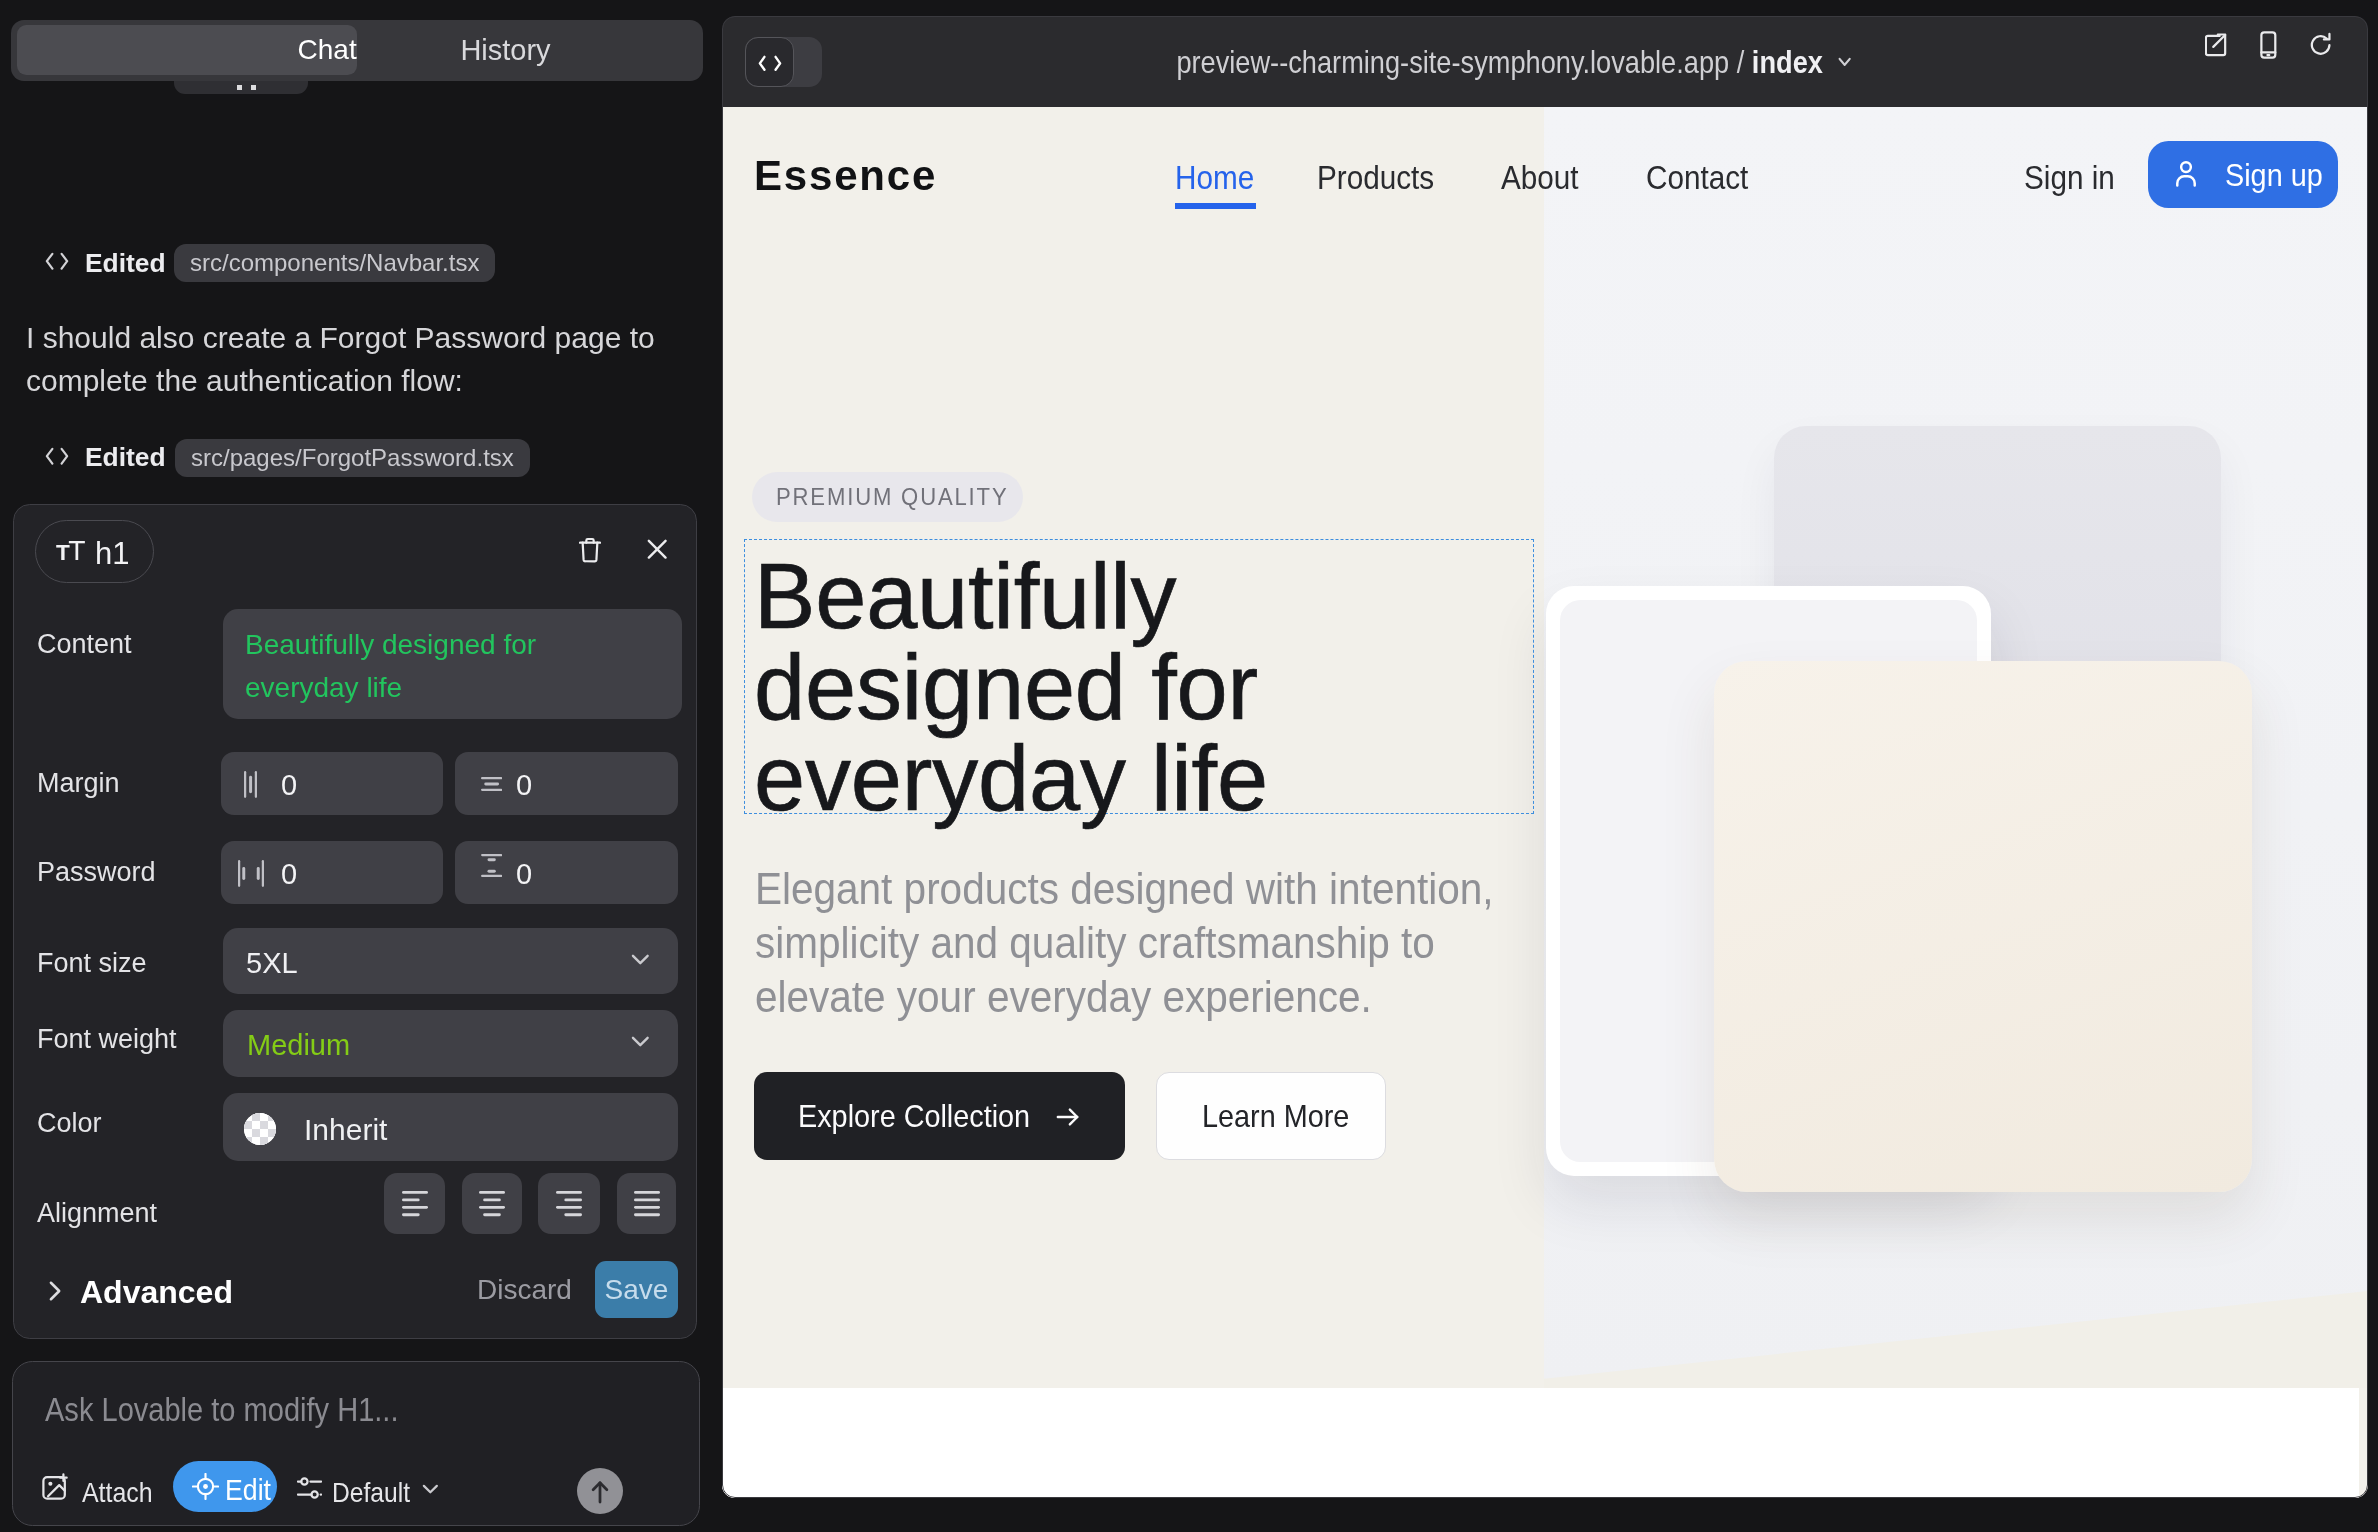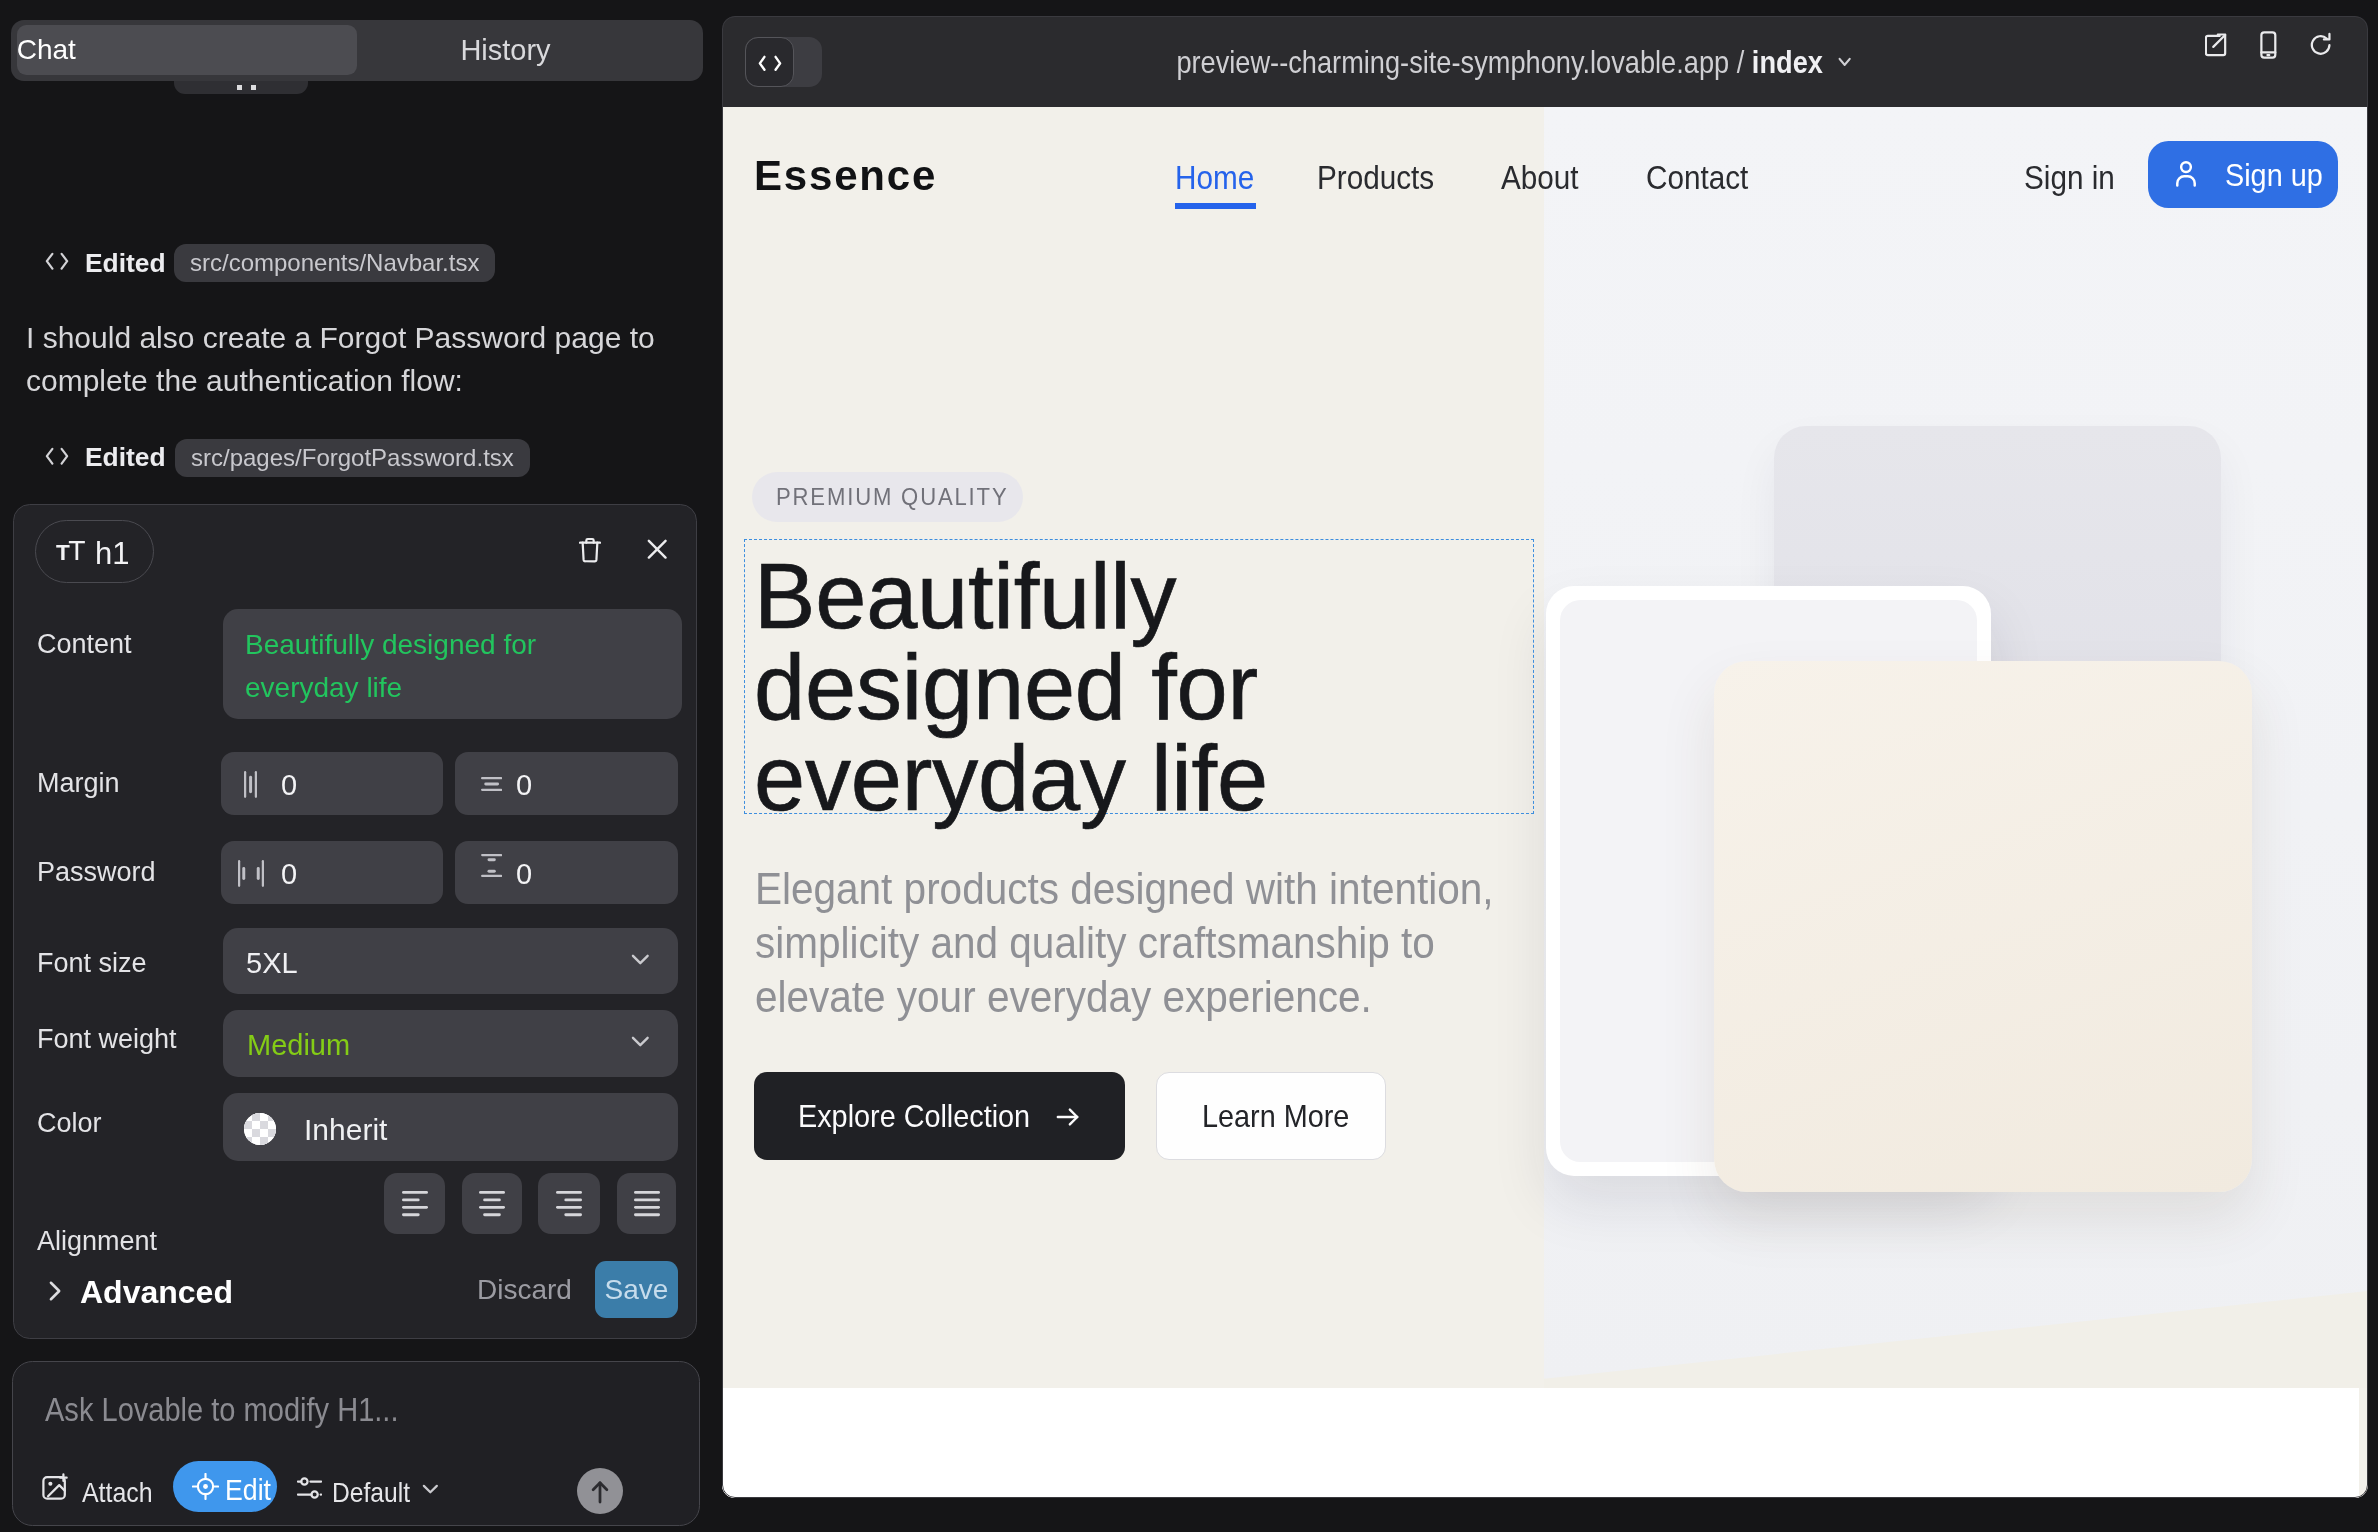--- a/index.html
+++ b/index.html
@@ -12,21 +12,21 @@
   .sx92 { transform:scaleX(0.92); transform-origin:0 0; }
 </style>
 </head>
 <body>
 <div id="stage">
 
 <div id="left" class="abs" style="left:0;top:0;width:729px;height:1532px;">
 
   <div class="abs" style="left:11px;top:19.5px;width:692px;height:61px;border-radius:13px;background:#37373b;"></div>
   <div class="abs" style="left:16.7px;top:25px;width:340px;height:50px;border-radius:9.3px;background:#4c4c51;"></div>
-  <div class="abs" style="left:16.7px;top:25px;width:340px;height:65px;line-height:50px;text-align:left;font-size:28px;color:#ffffff;">Chat</div>
+  <div class="abs" style="left:16.7px;top:25px;width:340px;height:65px;line-height:50px;text-align:right;font-size:28px;color:#ffffff;">Chat</div>
   <div class="abs" style="left:357px;top:25px;width:297px;height:50px;line-height:50px;text-align:center;font-size:29px;color:#d9d9dc;">History</div>
 
   <div class="abs" style="left:174px;top:81px;width:134px;height:13px;border-radius:0 0 11px 11px;background:#2f2f33;"></div>
   <div class="abs" style="left:237px;top:85px;width:4.6px;height:4.6px;background:#dcdcde;"></div>
   <div class="abs" style="left:251px;top:85px;width:4.6px;height:4.6px;background:#dcdcde;"></div>
 
 
   <div class="abs" style="left:45px;top:251px;">
     <svg width="24" height="20.4" viewBox="0 0 26 22" fill="none" stroke="#d2d2d6" stroke-width="2.4" stroke-linecap="round" stroke-linejoin="round">
           <path d="M8 3 L2 11 L8 19"></path>
@@ -148,21 +148,21 @@
             <rect x="17" y="8.5" width="8.5" height="8.5"></rect>
             <rect x="8.5" y="17" width="8.5" height="8.5"></rect>
             <rect x="25.5" y="17" width="8.5" height="8.5"></rect>
             <rect x="0" y="25.5" width="8.5" height="8.5"></rect>
             <rect x="17" y="25.5" width="8.5" height="8.5"></rect>
           </g>
         </svg>
   </div>
   <div class="abs" style="left:304px;top:1113px;font-size:30px;color:#eff0f2;">Inherit</div>
 
-  <div class="abs" style="left:37px;top:1198px;font-size:27px;font-weight:500;color:#e3e3e6;margin-top:28px;">Alignment</div>
+  <div class="abs" style="left:37px;top:1198px;font-size:27px;font-weight:500;color:#e3e3e6;">Alignment</div>
   <div class="abs" style="left:384px;top:1173px;width:61px;height:61px;border-radius:13px;background:#404046;"></div>
   <div class="abs" style="left:402px;top:1191px;">
     <svg width="26" height="28" viewBox="0 0 28 30" fill="#d6d6da">
           <rect x="0" y="0" width="28" height="3" rx="1.5"></rect>
           <rect x="0" y="8" width="19" height="3" rx="1.5"></rect>
           <rect x="0" y="16" width="28" height="3" rx="1.5"></rect>
           <rect x="0" y="24" width="19" height="3" rx="1.5"></rect>
         </svg>
   </div>
   <div class="abs" style="left:462px;top:1173px;width:60px;height:61px;border-radius:13px;background:#404046;"></div>

